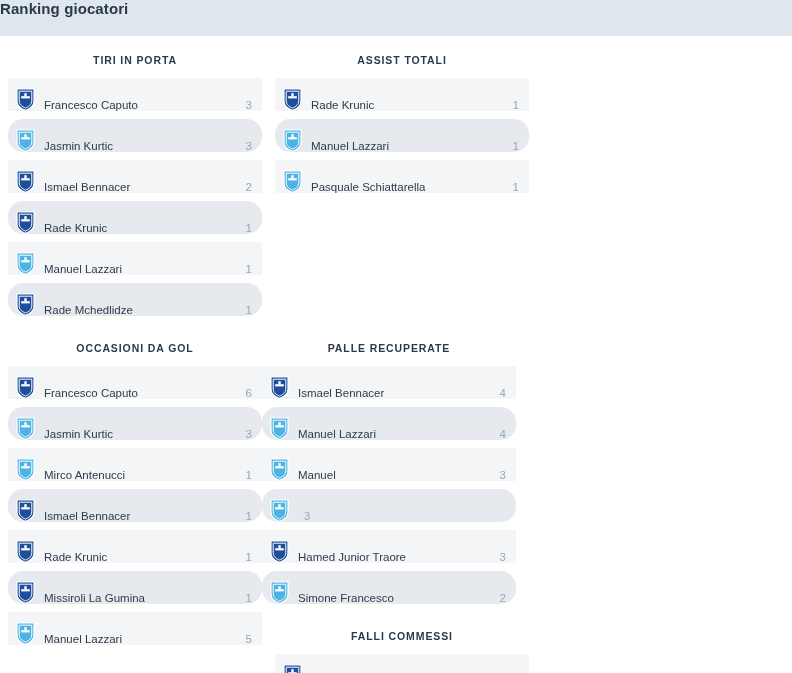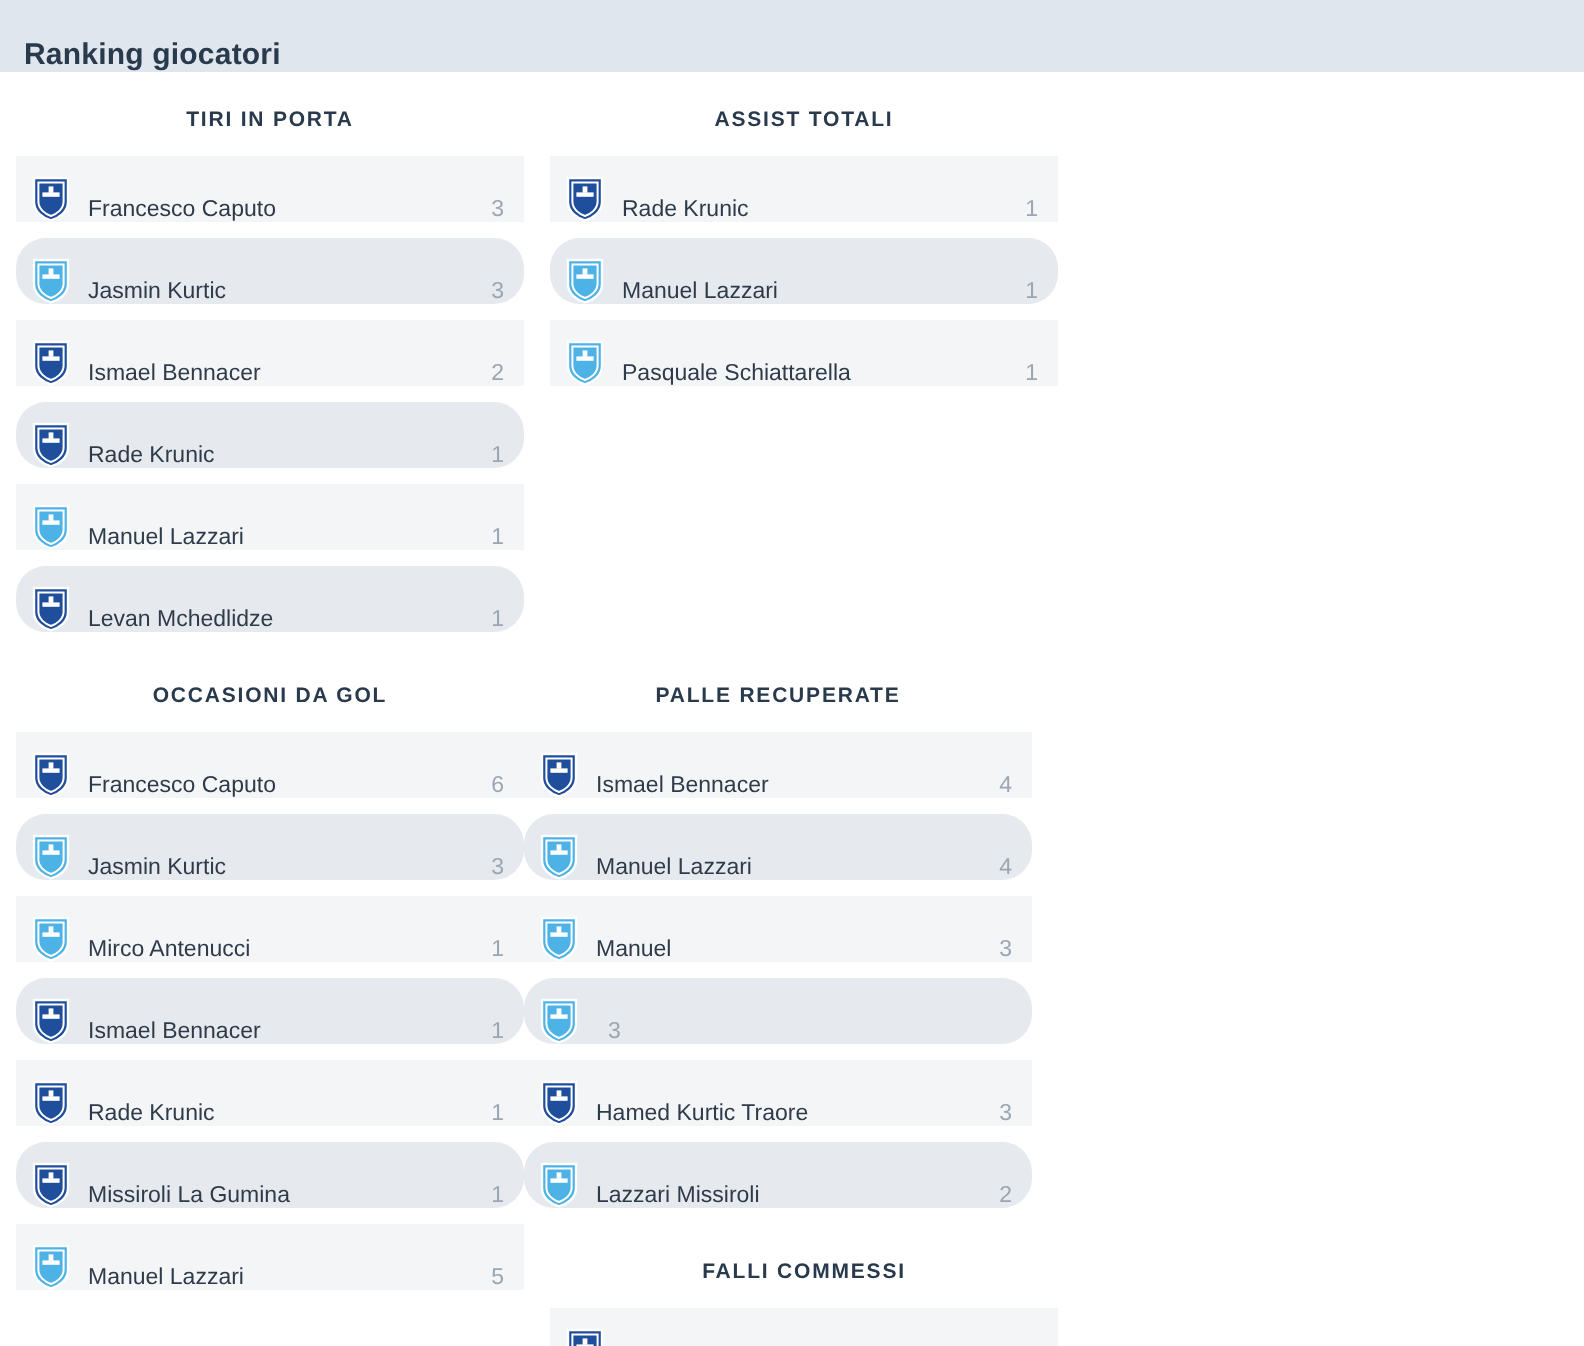--- a/index.html
+++ b/index.html
@@ -17,22 +17,21 @@
   .page {
     width: 792px;
     height: 673px;
     position: relative;
     background: #ffffff;
   }
   .header {
     height: 36px;
     background: #dfe6ee;
     display: flex;
-    align-items: flex-end;
-    padding-left: 12px;
+    align-items: flex-start;
     box-sizing: border-box;
   }
   .header-title {
     font-size: 15px;
     font-weight: bold;
     color: #2a3a4d;
     letter-spacing: 0.1px;
   }
   .grid {
     padding: 0 8px;
@@ -168,21 +167,21 @@
         </div>
         <div class="row alt">
           <span class="crest">
             <svg width="19" height="23" viewBox="0 0 19 23" xmlns="http://www.w3.org/2000/svg">
               <path d="M1 1 H18 V13 C18 18 13.5 21 9.5 22.2 C5.5 21 1 18 1 13 Z" fill="#1f4e9c" stroke="#ffffff" stroke-width="1.2"></path>
               <path d="M3.2 3.2 H15.8 V12.8 C15.8 16.6 12.4 19 9.5 20 C6.6 19 3.2 16.6 3.2 12.8 Z" fill="none" stroke="#ffffff" stroke-width="1"></path>
               <rect x="5.2" y="8.2" width="8.6" height="2.2" fill="#ffffff"></rect>
               <rect x="8.3" y="5.2" width="2.4" height="3.2" fill="#ffffff"></rect>
             </svg>
           </span>
-          <span class="player">Levan Mchedlidze</span>
+          <span class="player">Rade Mchedlidze</span>
           <span class="value">1</span>
         </div>
       </div>
       <div class="col">
         <div class="col-title">ASSIST TOTALI</div>
         <div class="row">
           <span class="crest">
             <svg width="19" height="23" viewBox="0 0 19 23" xmlns="http://www.w3.org/2000/svg">
               <path d="M1 1 H18 V13 C18 18 13.5 21 9.5 22.2 C5.5 21 1 18 1 13 Z" fill="#1f4e9c" stroke="#ffffff" stroke-width="1.2"></path>
               <path d="M3.2 3.2 H15.8 V12.8 C15.8 16.6 12.4 19 9.5 20 C6.6 19 3.2 16.6 3.2 12.8 Z" fill="none" stroke="#ffffff" stroke-width="1"></path>
@@ -344,33 +343,33 @@
         </div>
         <div class="row">
           <span class="crest">
             <svg width="19" height="23" viewBox="0 0 19 23" xmlns="http://www.w3.org/2000/svg">
               <path d="M1 1 H18 V13 C18 18 13.5 21 9.5 22.2 C5.5 21 1 18 1 13 Z" fill="#1f4e9c" stroke="#ffffff" stroke-width="1.2"></path>
               <path d="M3.2 3.2 H15.8 V12.8 C15.8 16.6 12.4 19 9.5 20 C6.6 19 3.2 16.6 3.2 12.8 Z" fill="none" stroke="#ffffff" stroke-width="1"></path>
               <rect x="5.2" y="8.2" width="8.6" height="2.2" fill="#ffffff"></rect>
               <rect x="8.3" y="5.2" width="2.4" height="3.2" fill="#ffffff"></rect>
             </svg>
           </span>
-          <span class="player">Hamed Kurtic Traore</span>
-          <span class="value">3</span>
-        </div>
-        <div class="row alt">
-          <span class="crest">
-            <svg width="19" height="23" viewBox="0 0 19 23" xmlns="http://www.w3.org/2000/svg">
-              <path d="M1 1 H18 V13 C18 18 13.5 21 9.5 22.2 C5.5 21 1 18 1 13 Z" fill="#4db3e6" stroke="#ffffff" stroke-width="1.2"></path>
-              <path d="M3.2 3.2 H15.8 V12.8 C15.8 16.6 12.4 19 9.5 20 C6.6 19 3.2 16.6 3.2 12.8 Z" fill="none" stroke="#ffffff" stroke-width="1"></path>
-              <rect x="5.2" y="8.2" width="8.6" height="2.2" fill="#ffffff"></rect>
-              <rect x="8.3" y="5.2" width="2.4" height="3.2" fill="#ffffff"></rect>
-            </svg>
-          </span>
-          <span class="player">Lazzari Missiroli</span>
+          <span class="player">Hamed Junior Traore</span>
+          <span class="value">3</span>
+        </div>
+        <div class="row alt">
+          <span class="crest">
+            <svg width="19" height="23" viewBox="0 0 19 23" xmlns="http://www.w3.org/2000/svg">
+              <path d="M1 1 H18 V13 C18 18 13.5 21 9.5 22.2 C5.5 21 1 18 1 13 Z" fill="#4db3e6" stroke="#ffffff" stroke-width="1.2"></path>
+              <path d="M3.2 3.2 H15.8 V12.8 C15.8 16.6 12.4 19 9.5 20 C6.6 19 3.2 16.6 3.2 12.8 Z" fill="none" stroke="#ffffff" stroke-width="1"></path>
+              <rect x="5.2" y="8.2" width="8.6" height="2.2" fill="#ffffff"></rect>
+              <rect x="8.3" y="5.2" width="2.4" height="3.2" fill="#ffffff"></rect>
+            </svg>
+          </span>
+          <span class="player">Simone Francesco</span>
           <span class="value">2</span>
         </div>
       </div>
       <div class="col">
         <div class="row">
           <span class="crest">
             <svg width="19" height="23" viewBox="0 0 19 23" xmlns="http://www.w3.org/2000/svg">
               <path d="M1 1 H18 V13 C18 18 13.5 21 9.5 22.2 C5.5 21 1 18 1 13 Z" fill="#4db3e6" stroke="#ffffff" stroke-width="1.2"></path>
               <path d="M3.2 3.2 H15.8 V12.8 C15.8 16.6 12.4 19 9.5 20 C6.6 19 3.2 16.6 3.2 12.8 Z" fill="none" stroke="#ffffff" stroke-width="1"></path>
               <rect x="5.2" y="8.2" width="8.6" height="2.2" fill="#ffffff"></rect>

